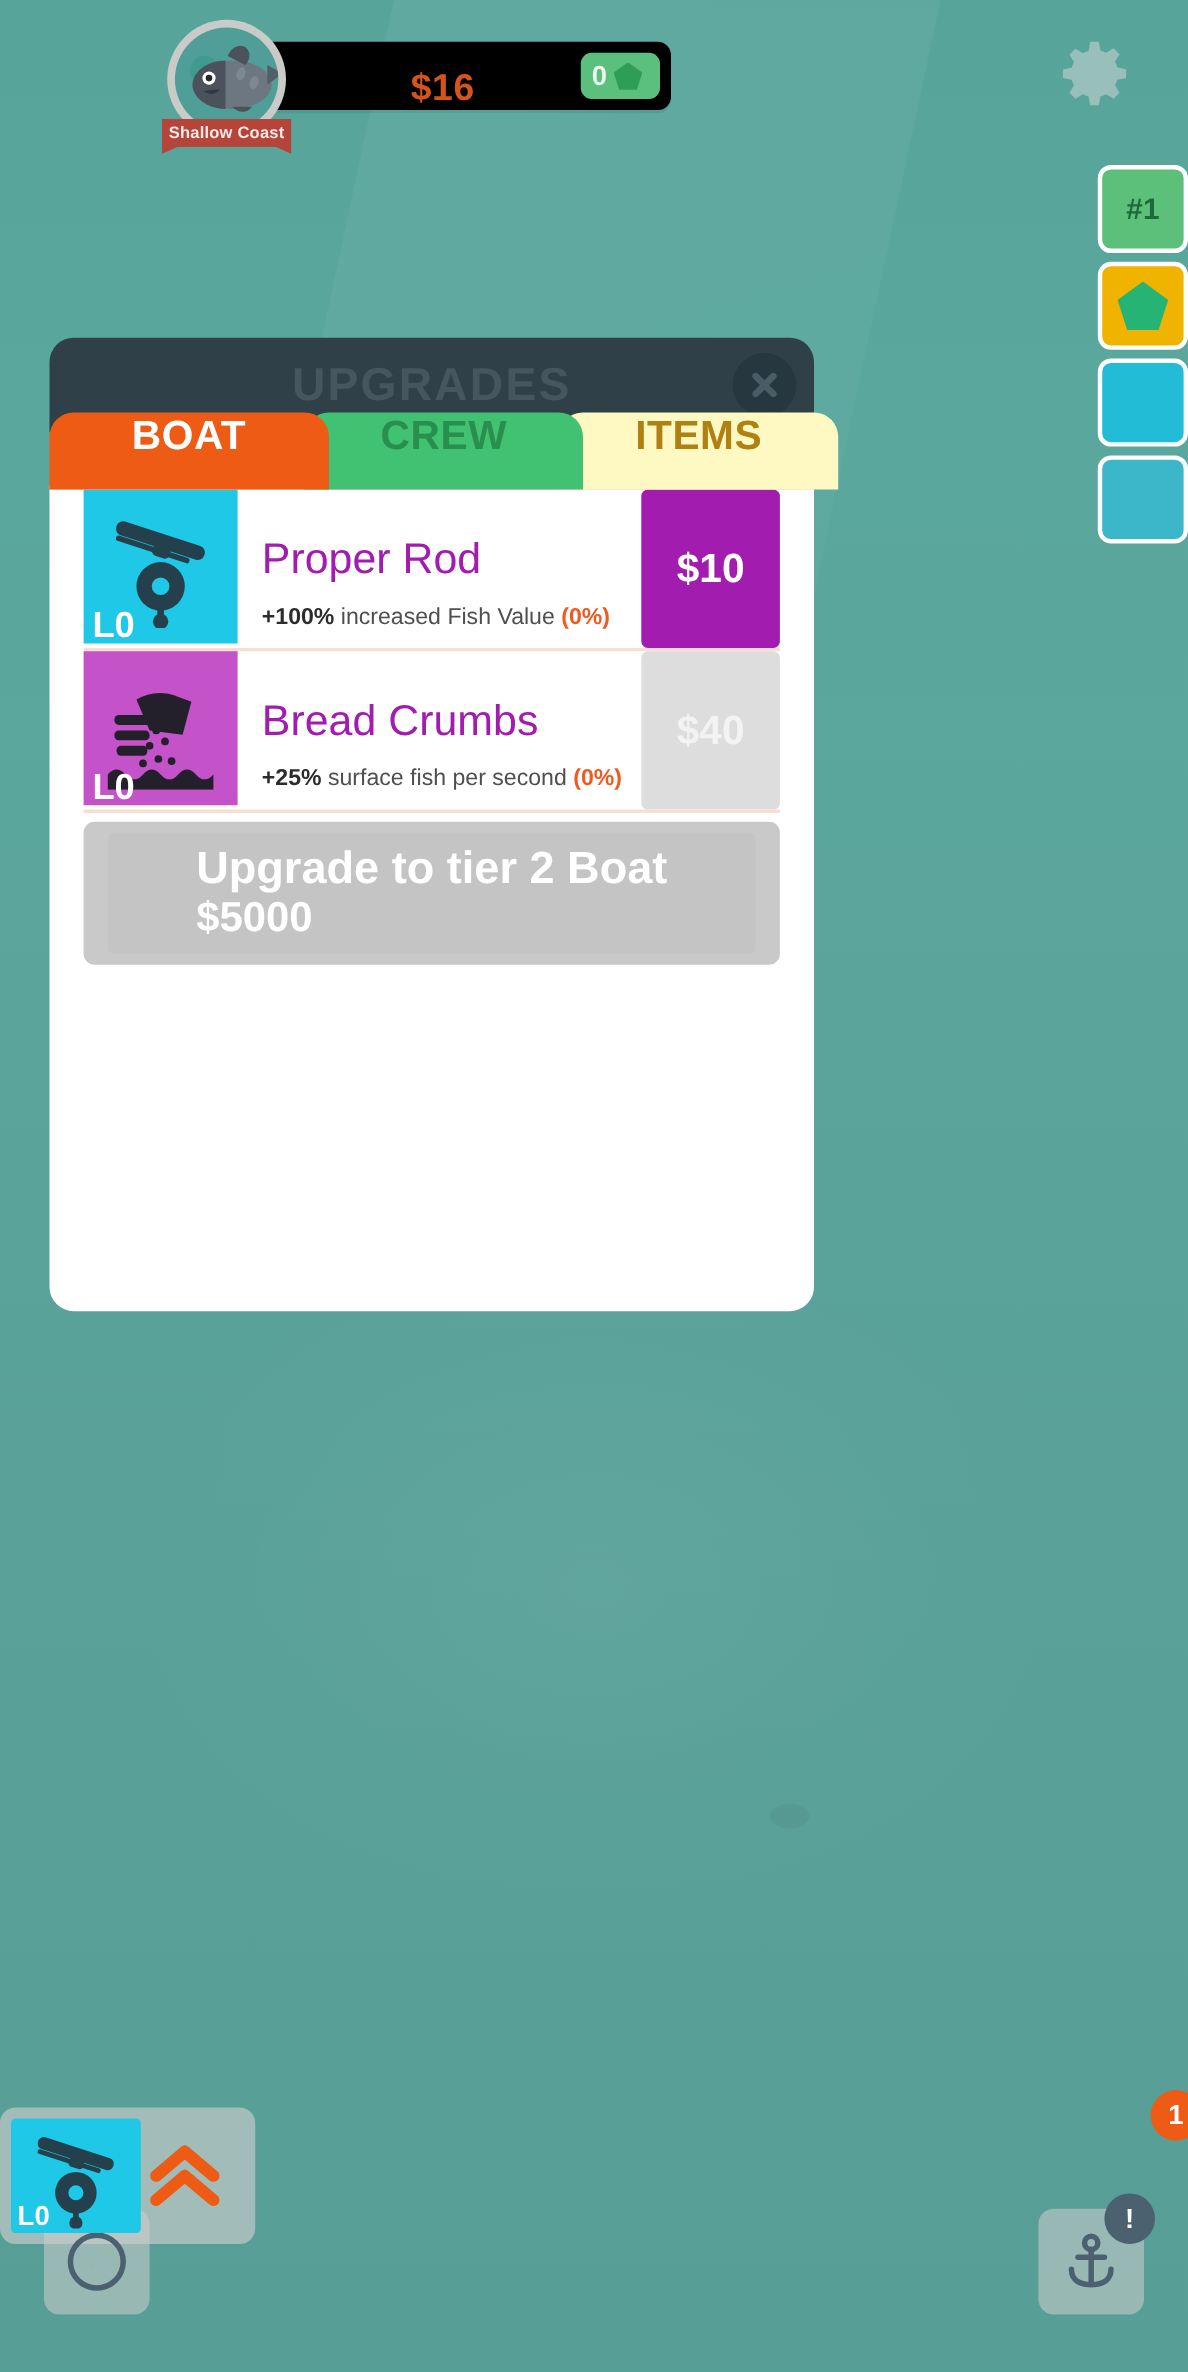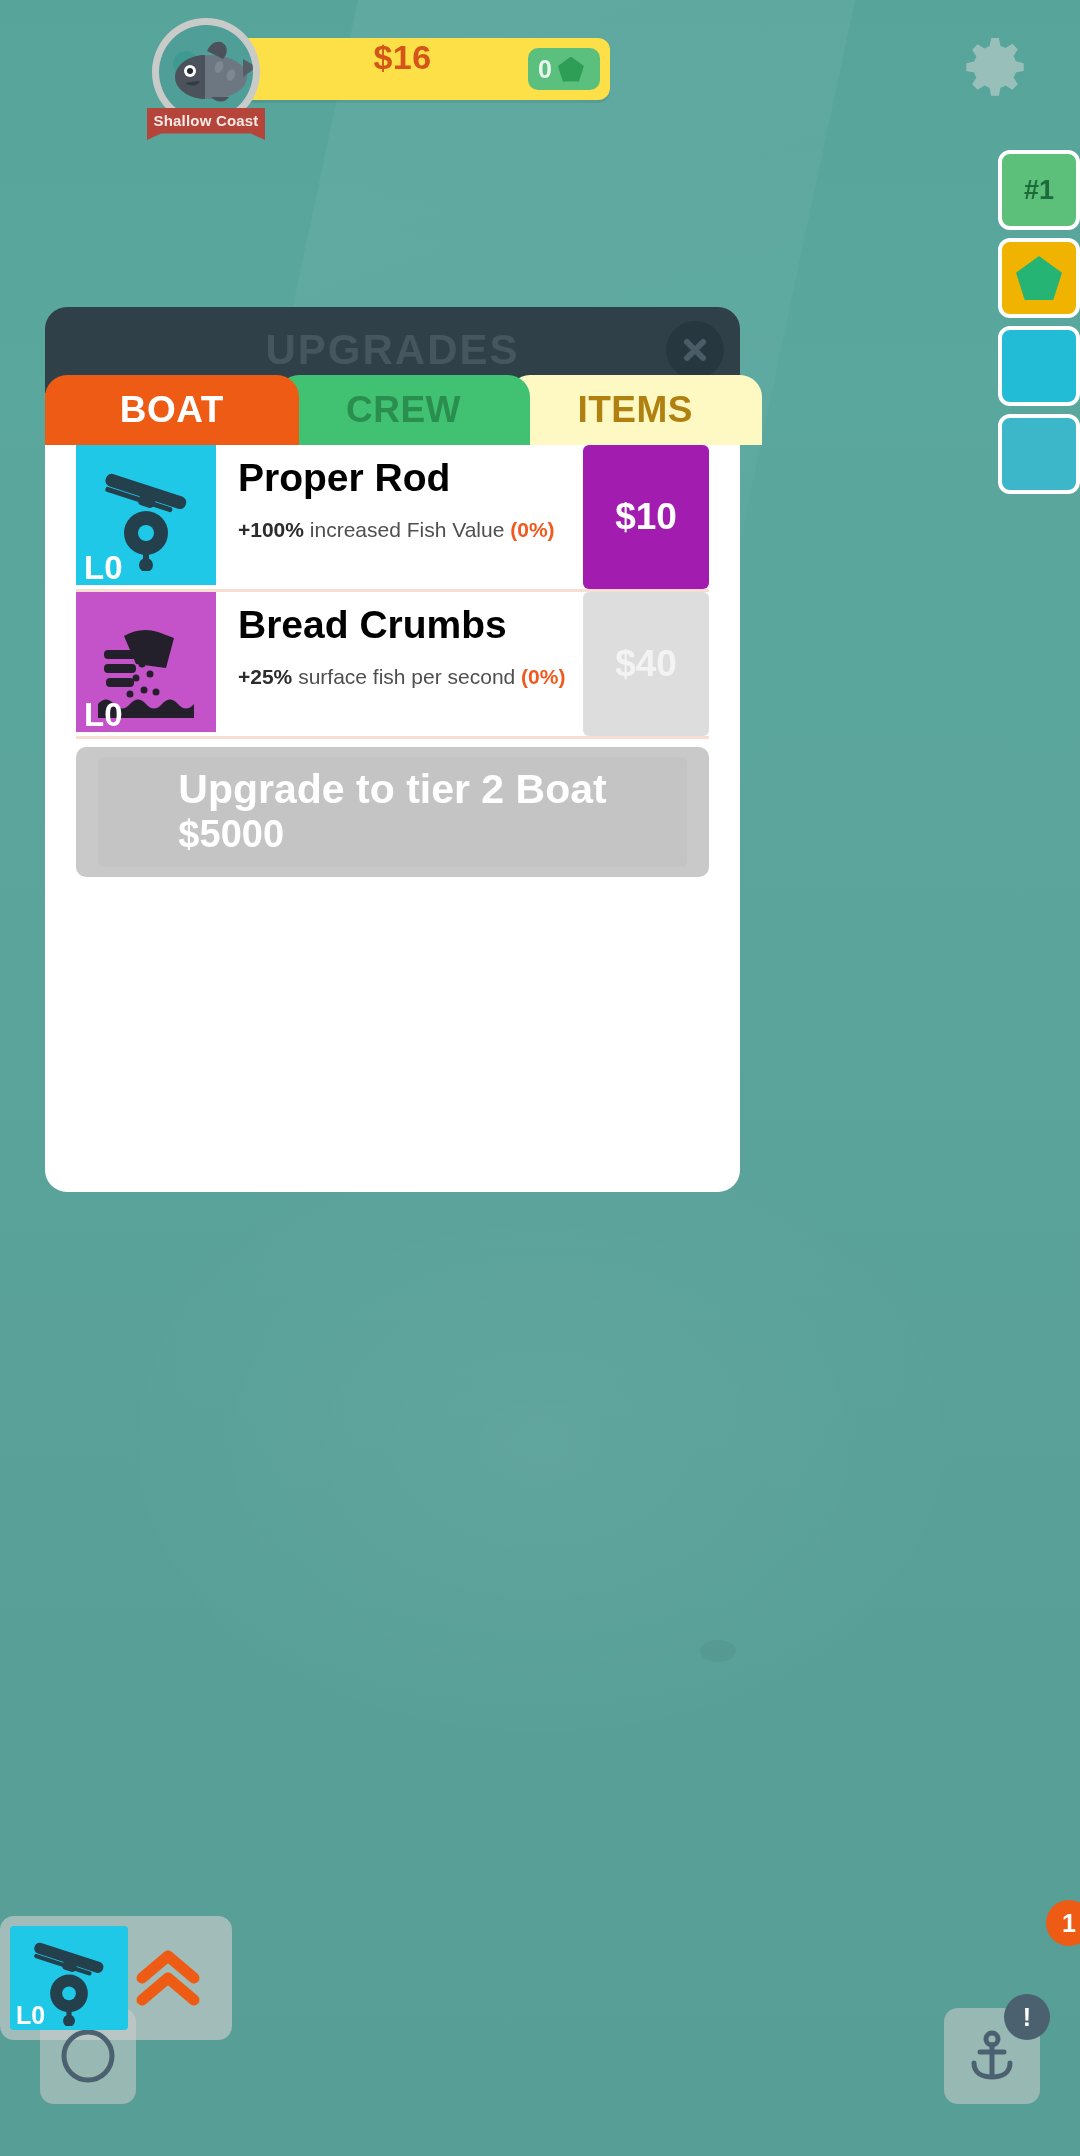--- a/index.html
+++ b/index.html
@@ -28,23 +28,23 @@
   .bgfish{position:absolute;opacity:.13;}
   .bgfish .body{width:26px;height:18px;background:#2d4a4a;border-radius:50% 45% 45% 50%;}
   .bgfish .tail{position:absolute;right:-10px;top:3px;width:0;height:0;
     border-top:6px solid transparent;border-bottom:6px solid transparent;border-left:12px solid #2d4a4a;}
   .bgfish2{position:absolute;opacity:.07;}
 
   
   #topbar{position:absolute;left:0;top:0;width:100%;height:150px;}
   #moneybar{
     position:absolute;left:195px;top:38px;width:415px;height:62px;
-    background:#fde047;border-radius:12px;
+    background:#000000;border-radius:12px;
     box-shadow:0 3px 0 rgba(0,0,0,.07);
-    display:flex;align-items:flex-start;justify-content:center;
+    display:flex;align-items:flex-end;justify-content:center;
   }
   #moneyval{
     color:#d4541a;font-size:34px;font-weight:bold;letter-spacing:.5px;
   }
   #gempill{
     position:absolute;right:10px;top:10px;height:42px;min-width:72px;
     background:#5bbf7e;border-radius:10px;display:flex;align-items:center;
     padding:0 10px;gap:6px;
   }
   #gemcount{color:#eaf7ee;font-size:25px;font-weight:bold;}
@@ -105,21 +105,21 @@
   }
   #closebtn{
     position:absolute;right:16px;top:14px;width:58px;height:58px;border-radius:50%;
     background:#263740;display:flex;align-items:center;justify-content:center;
   }
   #tabs{
     position:absolute;left:0;top:68px;width:100%;height:70px;display:flex;
   }
   .tab{
     width:261px;height:70px;border-radius:22px 22px 0 0;
-    display:flex;align-items:center;justify-content:center;
+    display:flex;justify-content:center;
     margin-right:-22px;
   }
   .tab span{font-size:37px;font-weight:bold;letter-spacing:.5px;}
   .tab.boat{background:#ee5b15;z-index:3;}
   .tab.boat span{color:#ffffff;}
   .tab.crew{background:#41c172;z-index:2;}
   .tab.crew span{color:#2a8e4e;}
   .tab.items{background:#fef9c3;z-index:1;}
   .tab.items span{color:#b08111;}
 
@@ -136,21 +136,21 @@
   .upicon{
     position:relative;width:140px;height:140px;flex:none;
     display:flex;align-items:center;justify-content:center;
   }
   .upicon.cyan{background:#1ec8e6;}
   .upicon.purple{background:#c452c8;}
   .uplvl{
     position:absolute;left:8px;bottom:-2px;color:#ffffff;font-size:33px;font-weight:bold;
   }
   .upmid{flex:1;padding:12px 0 0 22px;display:flex;flex-direction:column;justify-content:flex-start;}
-  .upname{color:#000000;font-size:39px;font-weight:bold;line-height:1.1;}
+  .upname{color:#a21caf;font-size:39px;font-weight:normal;line-height:1.1;margin-top:31px;}
   .updesc{margin-top:18px;font-size:21px;color:#4f4f4f;}
   .updesc b{color:#2c2c2c;}
   .updesc .pct{color:#f15a1e;font-weight:bold;}
   .upbuy{
     width:126px;flex:none;display:flex;align-items:center;justify-content:center;
     border-radius:6px;
   }
   .upbuy.enabled{background:#a21caf;}
   .upbuy.enabled span{color:#ffffff;font-size:37px;font-weight:bold;}
   .upbuy.disabled{background:#dddddd;}

